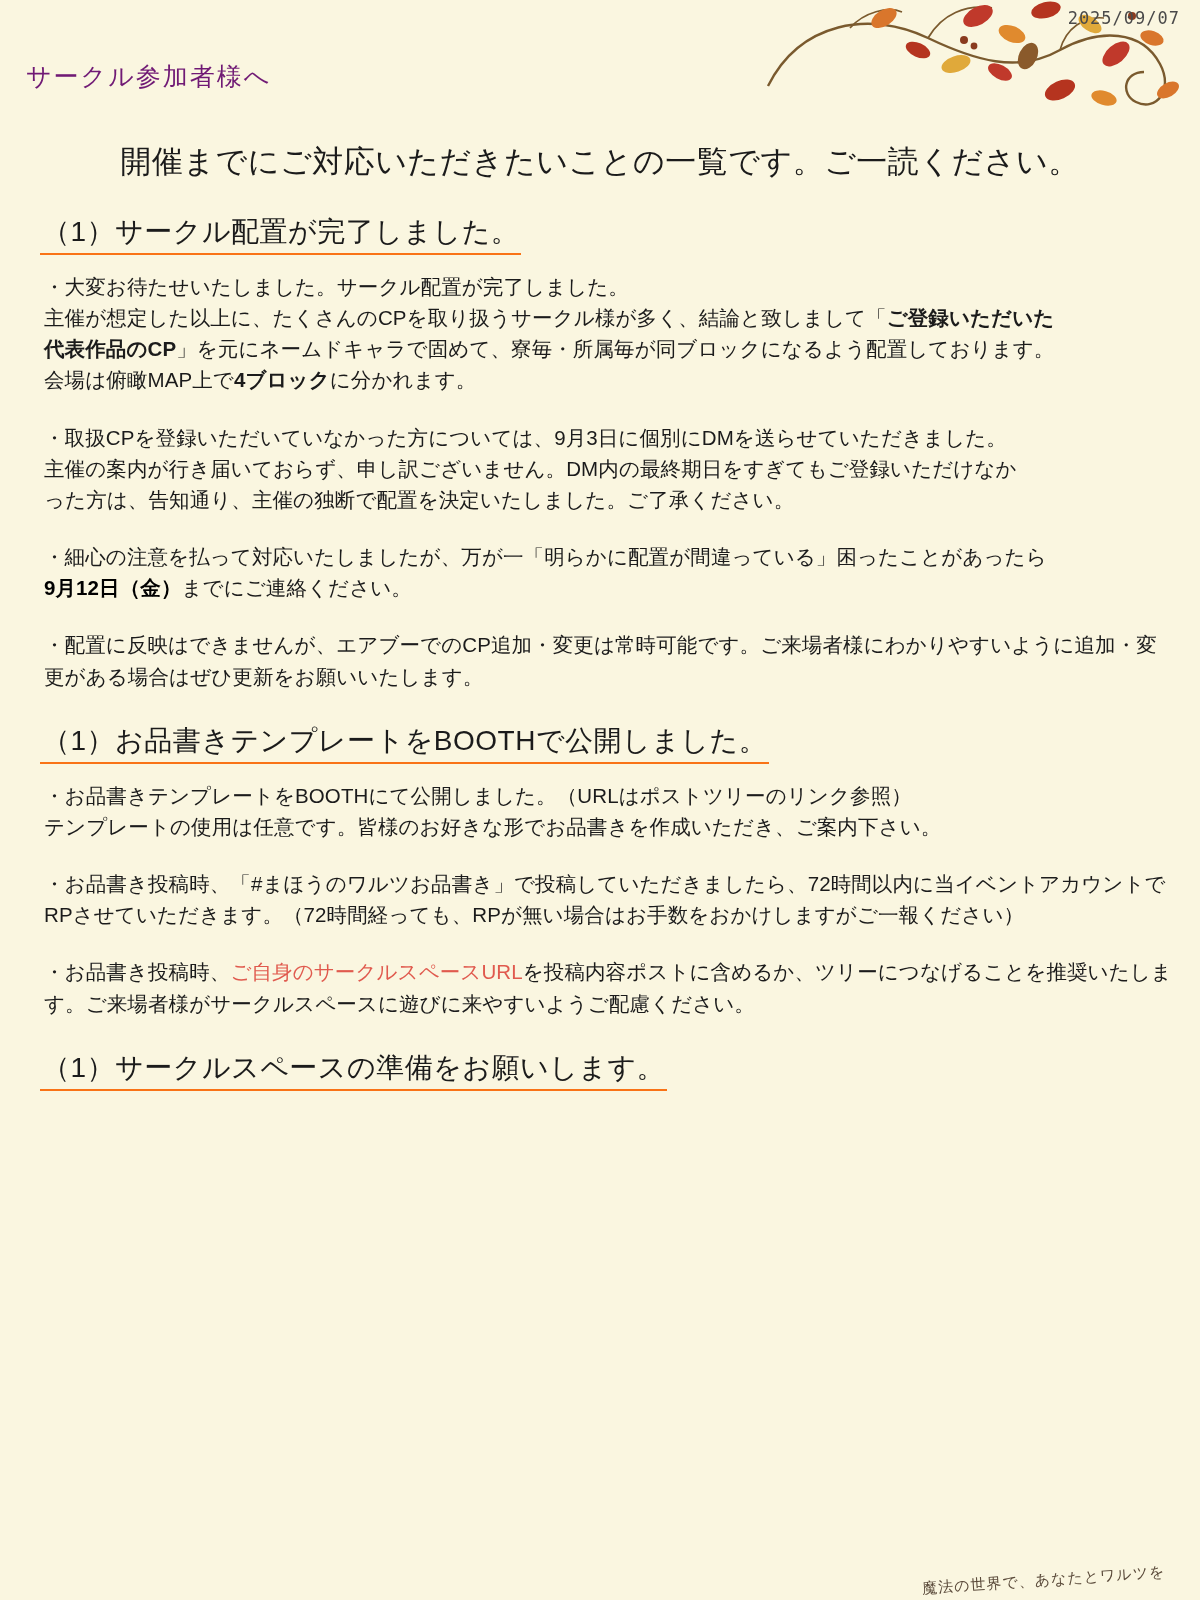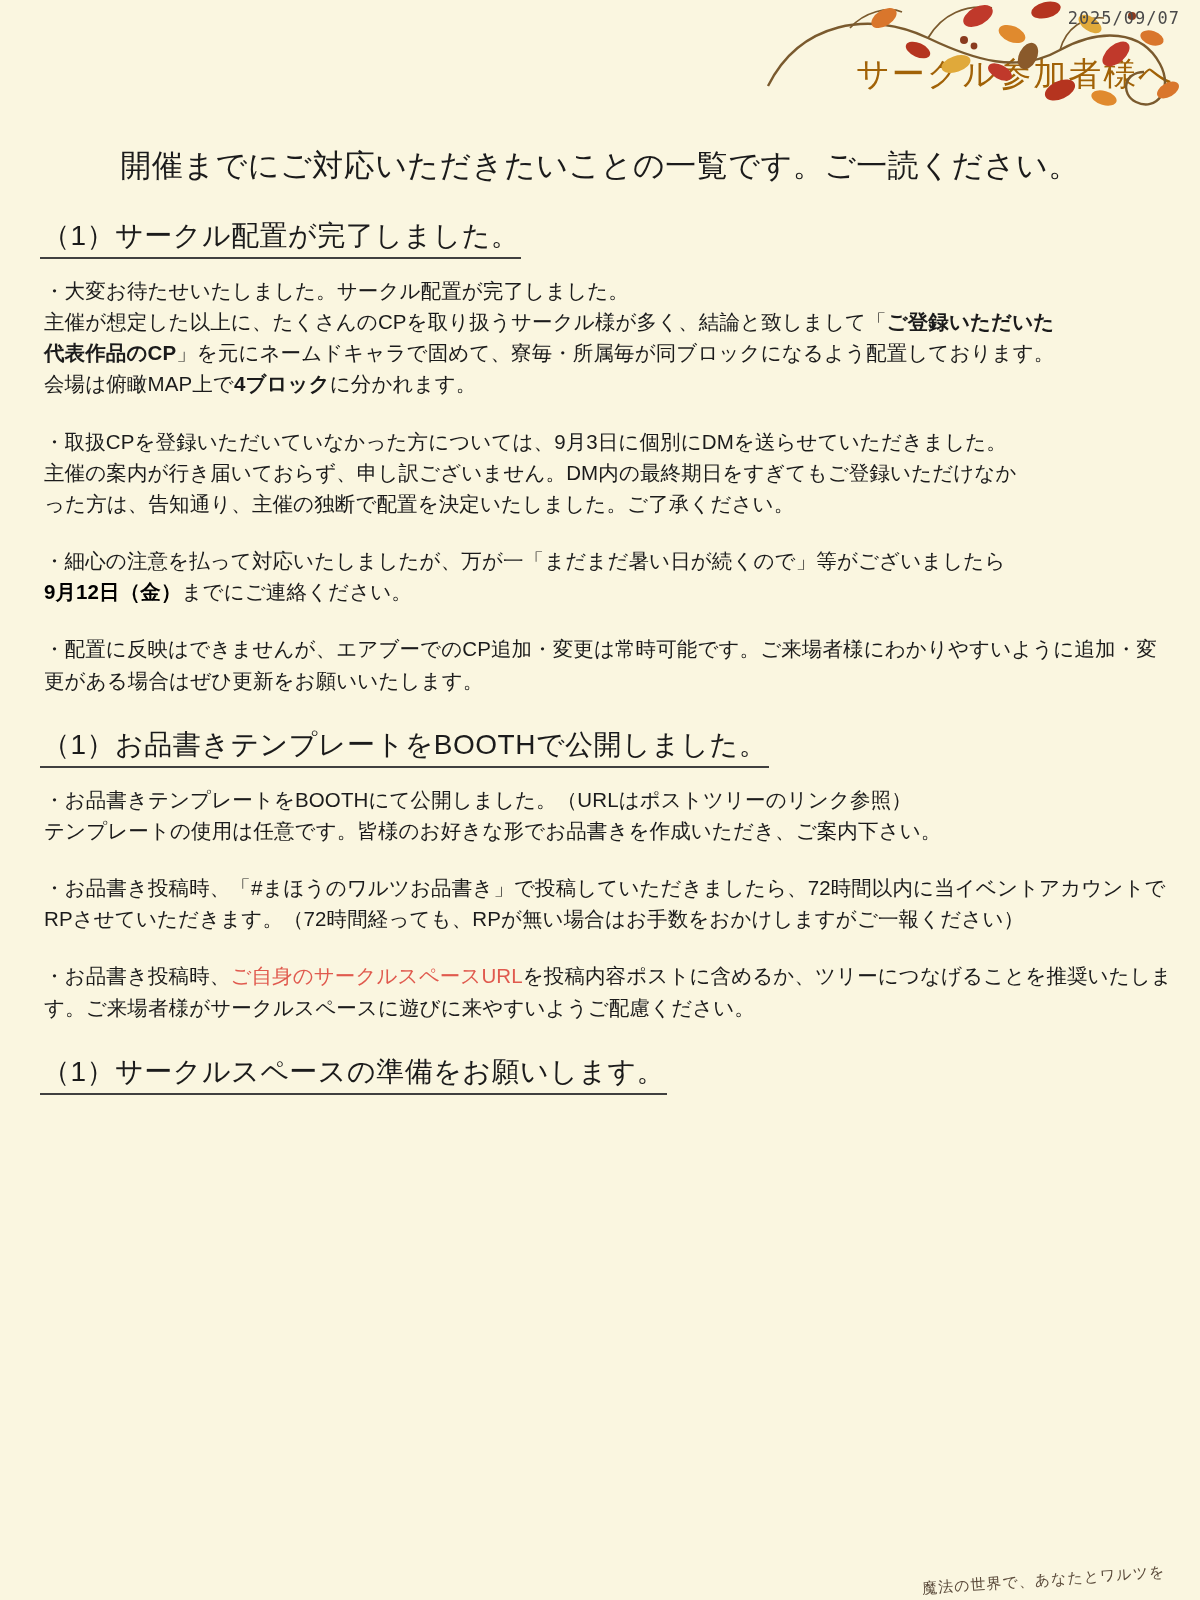--- a/index.html
+++ b/index.html
@@ -13,40 +13,40 @@
     font-family: "Liberation Sans", "DejaVu Sans", sans-serif;
     color: #1b1b1b;
     position: relative;
     overflow: hidden;
   }
   .page {
     position: relative;
     width: 1200px;
     height: 1600px;
     box-sizing: border-box;
-    padding: 0 26px;
+    padding: 8px 26px;
   }
 
   
   .date-stamp {
     position: absolute;
     top: 8px;
     right: 20px;
     font-size: 17px;
     letter-spacing: 1px;
     color: #4a4a4a;
     font-family: "DejaVu Sans Mono", monospace;
   }
   .doc-title {
-    text-align: right;
-    font-size: 33px;
+    text-align: left;
+    font-size: 25px;
     letter-spacing: 2px;
     padding-top: 52px;
     font-weight: 400;
-    color: #a16207;
+    color: #701a75;
   }
   .doc-subtitle {
     text-align: center;
     font-size: 31px;
     letter-spacing: 0.5px;
     margin-top: 48px;
     font-weight: 400;
   }
 
   
@@ -61,21 +61,21 @@
 
   
   .section {
     margin-top: 30px;
   }
   .sec-head {
     font-size: 28px;
     font-weight: 400;
     letter-spacing: 0.5px;
     display: inline-block;
-    border-bottom: 2px solid #404040;
+    border-bottom: 2px solid #f97316;
     padding: 0 2px 2px 2px;
     margin-left: 14px;
   }
   .para {
     font-size: 20.5px;
     line-height: 1.52;
     margin: 16px 0 0 18px;
     letter-spacing: 0.1px;
   }
   .b { font-weight: bold; }
@@ -147,21 +147,21 @@
       <span>会場は俯瞰MAP上で<b class="b">4ブロック</b>に分かれます。</span>
     </div>
 
     <div class="para s2">
       <span>・取扱CPを登録いただいていなかった方については、9月3日に個別にDMを送らせていただきました。</span><br>
       <span>主催の案内が行き届いておらず、申し訳ございません。DM内の最終期日をすぎてもご登録いただけなか</span><br>
       <span>った方は、告知通り、主催の独断で配置を決定いたしました。ご了承ください。</span>
     </div>
 
     <div class="para s2">
-      <span>・細心の注意を払って対応いたしましたが、万が一「まだまだ暑い日が続くので」等がございましたら</span><br>
+      <span>・細心の注意を払って対応いたしましたが、万が一「明らかに配置が間違っている」困ったことがあったら</span><br>
       <span class="red">9月12日（金）</span><span>までにご連絡ください。</span>
     </div>
 
     <div class="para s2">・配置に反映はできませんが、エアブーでのCP追加・変更は常時可能です。ご来場者様にわかりやすいように追加・変更がある場合はぜひ更新をお願いいたします。</div>
   </div>
 
   <div class="section">
     <div class="sec-head">（1）お品書きテンプレートをBOOTHで公開しました。</div>
 
     <div class="para s1">

